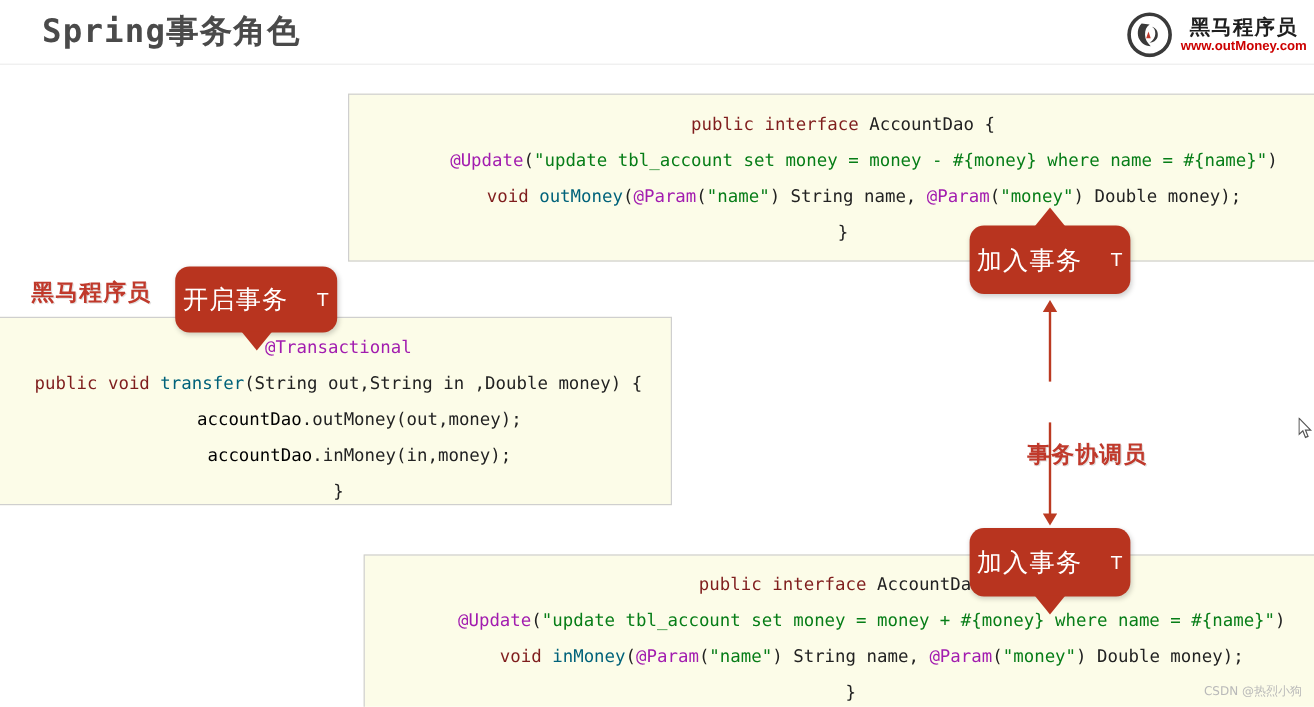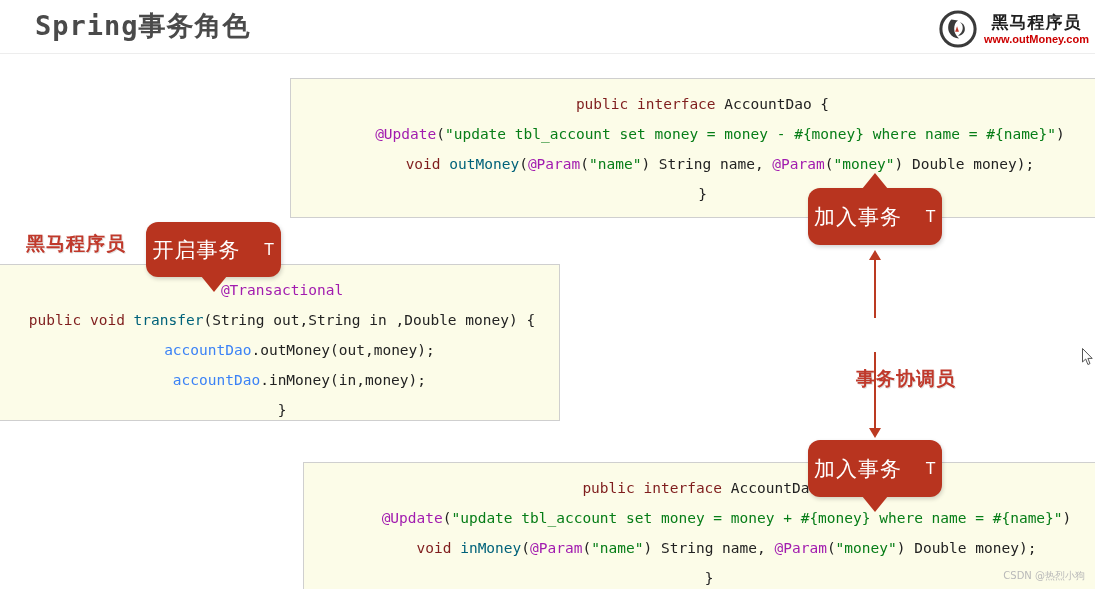--- a/index.html
+++ b/index.html
@@ -64,21 +64,21 @@
   }
   #code-top    { left: 290px; top: 78px;  width: 815px; height: 140px; }
   #code-left   { left: -6px;  top: 264px; width: 566px; height: 157px; }
   #code-bottom { left: 303px; top: 462px; width: 802px; height: 130px; }
 
   .tok-kw   { color: #7f1d1d; }          
   .tok-type { color: #222222; }          
   .tok-ann  { color: #a21caf; }          
   .tok-str  { color: #067d17; }          
   .tok-fn   { color: #00627a; }          
-  .tok-fld  { color: #3b82f6; }          
+  .tok-fld  { color: #000000; }          
   .tok-p    { color: #222222; }          
 
   
   .badge {
     position: absolute;
     background: #b8341f;
     color: #ffffff;
     border-radius: 12px;
     font-family: "DejaVu Sans", sans-serif;
     font-size: 21px;

